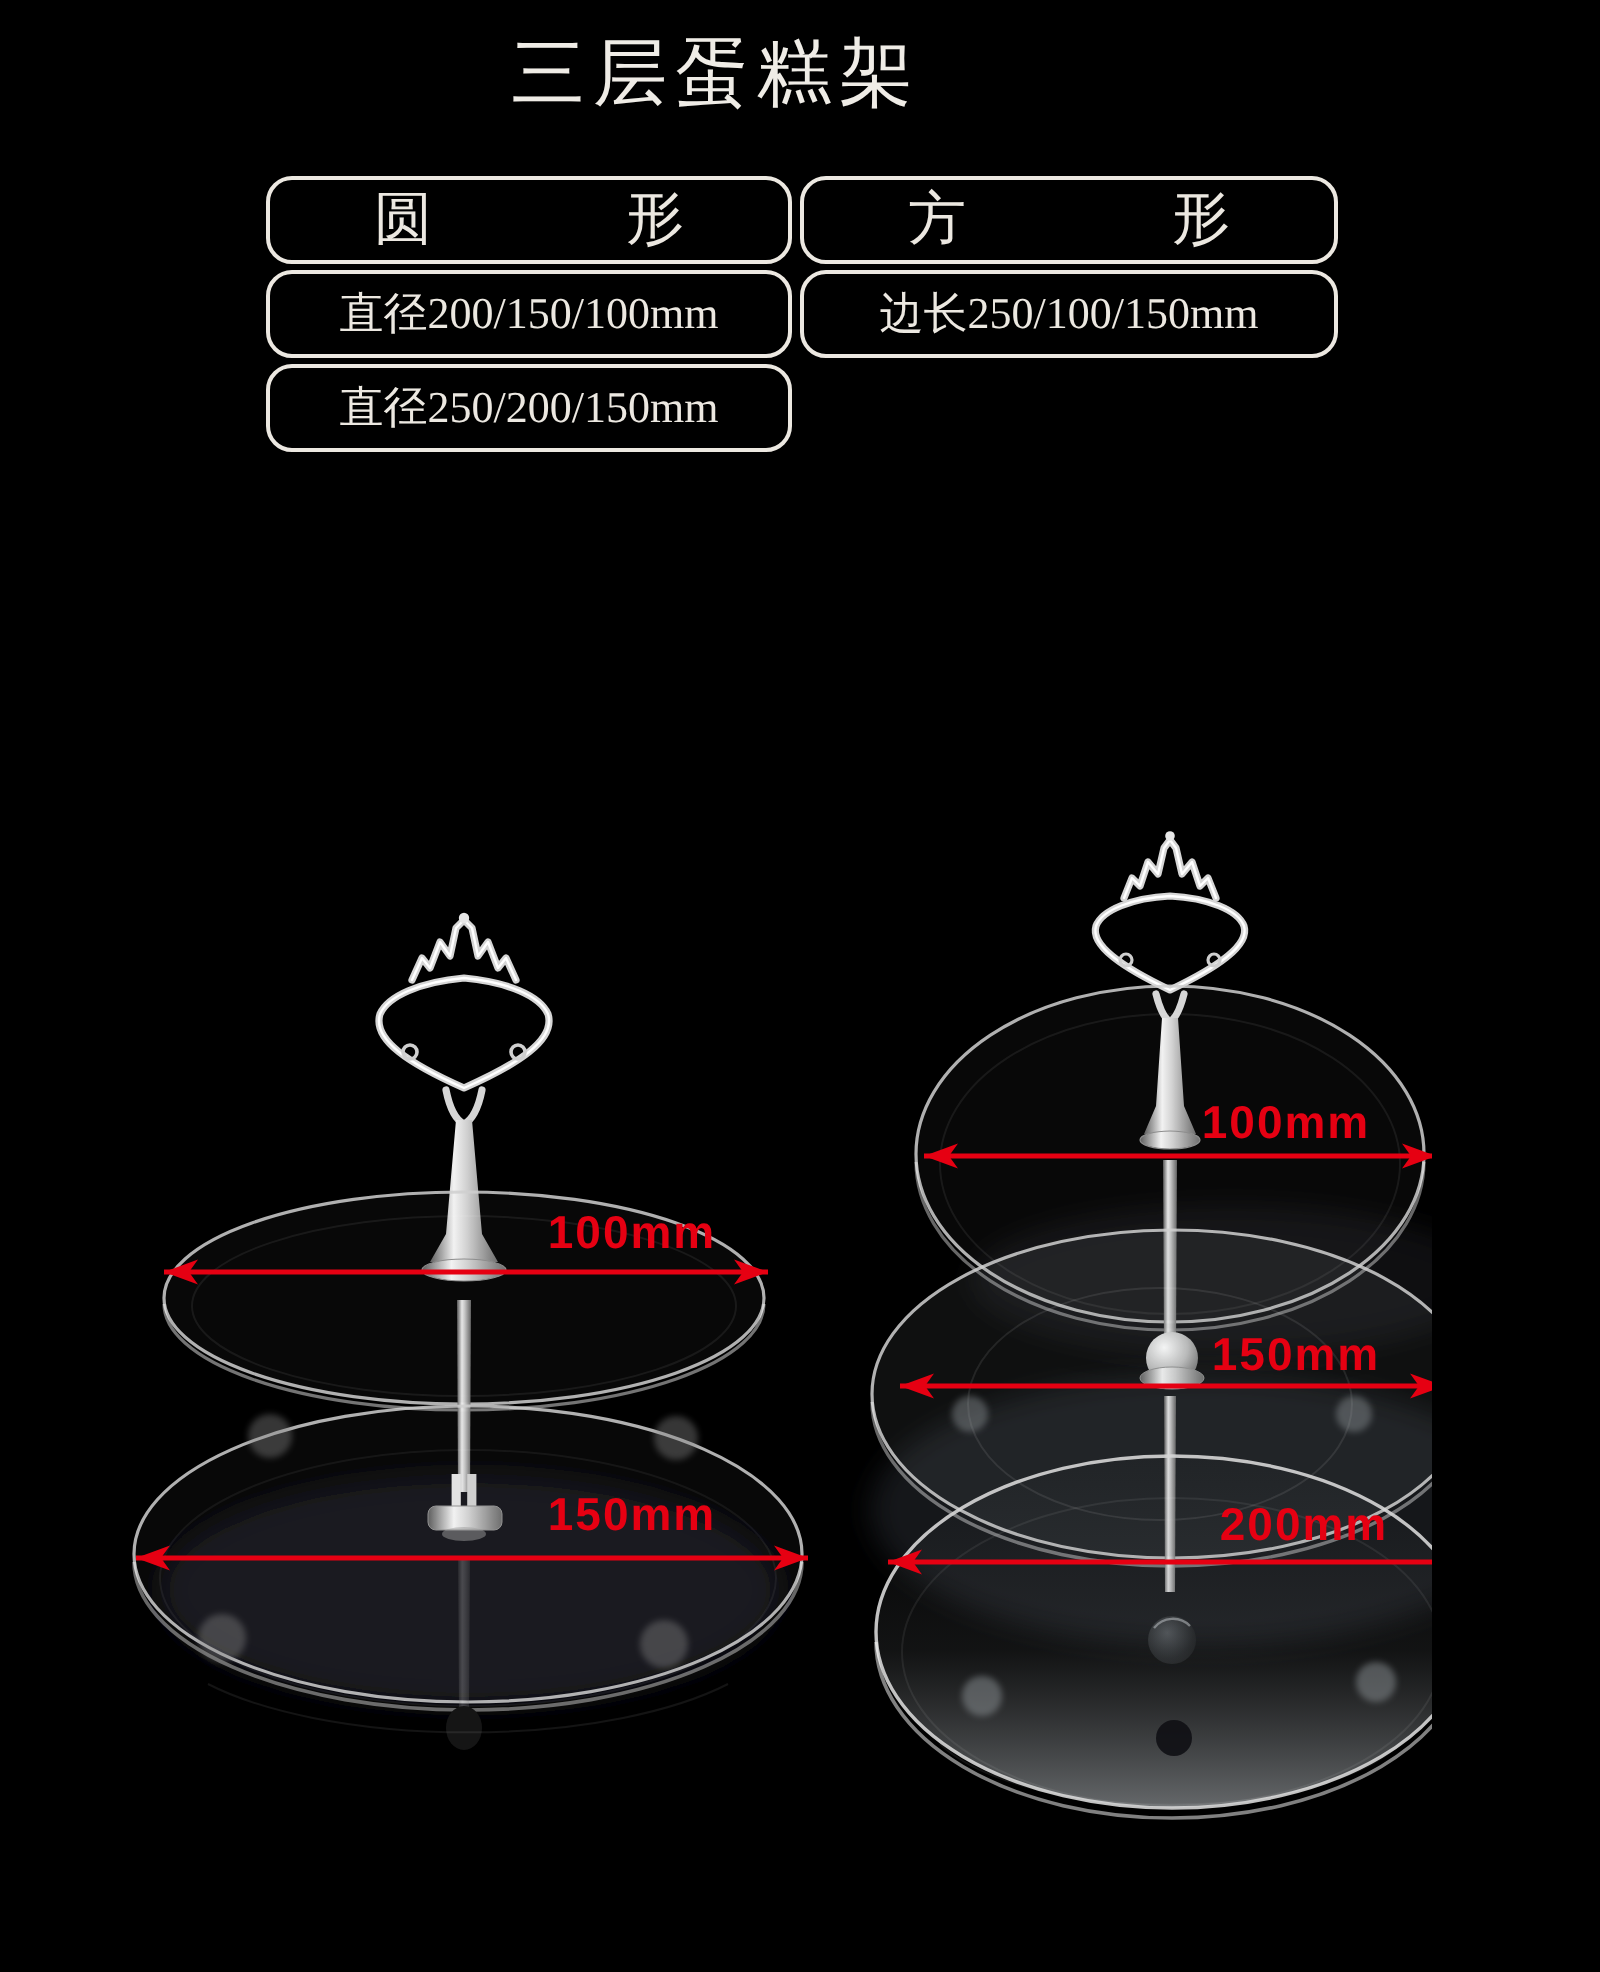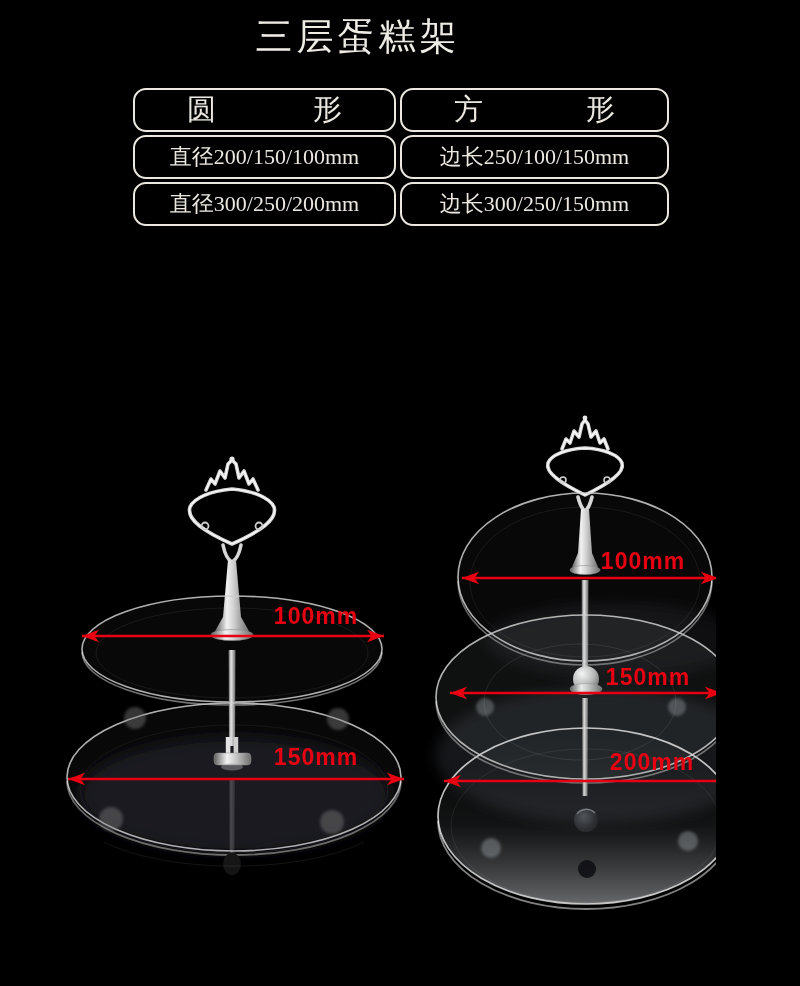--- a/index.html
+++ b/index.html
@@ -44,29 +44,28 @@
 
   <h1 class="title">三层蛋糕架</h1>
 
   <div class="spec">
     <div class="spec-col round">
       <div class="cell header">
         <span>圆</span>
         <span>形</span>
       </div>
       <div class="cell">直径200/150/100mm</div>
-      <div class="cell">直径300/250/200mm</div>
+      <div class="cell">直径250/200/150mm</div>
     </div>
     <div class="spec-col square">
       <div class="cell header">
         <span>方</span>
         <span>形</span>
       </div>
       <div class="cell">边长250/100/150mm</div>
-      <div class="cell">边长300/250/150mm</div>
     </div>
   </div>
 
   <svg class="photos" width="800" height="606" viewBox="0 380 800 606">
     <defs>
       <linearGradient id="gStem" x1="0" y1="0" x2="1" y2="0">
         <stop offset="0" stop-color="#5a5a5a"></stop>
         <stop offset="0.35" stop-color="#f2f2f2"></stop>
         <stop offset="0.55" stop-color="#cfcfcf"></stop>
         <stop offset="1" stop-color="#6a6a6a"></stop>

